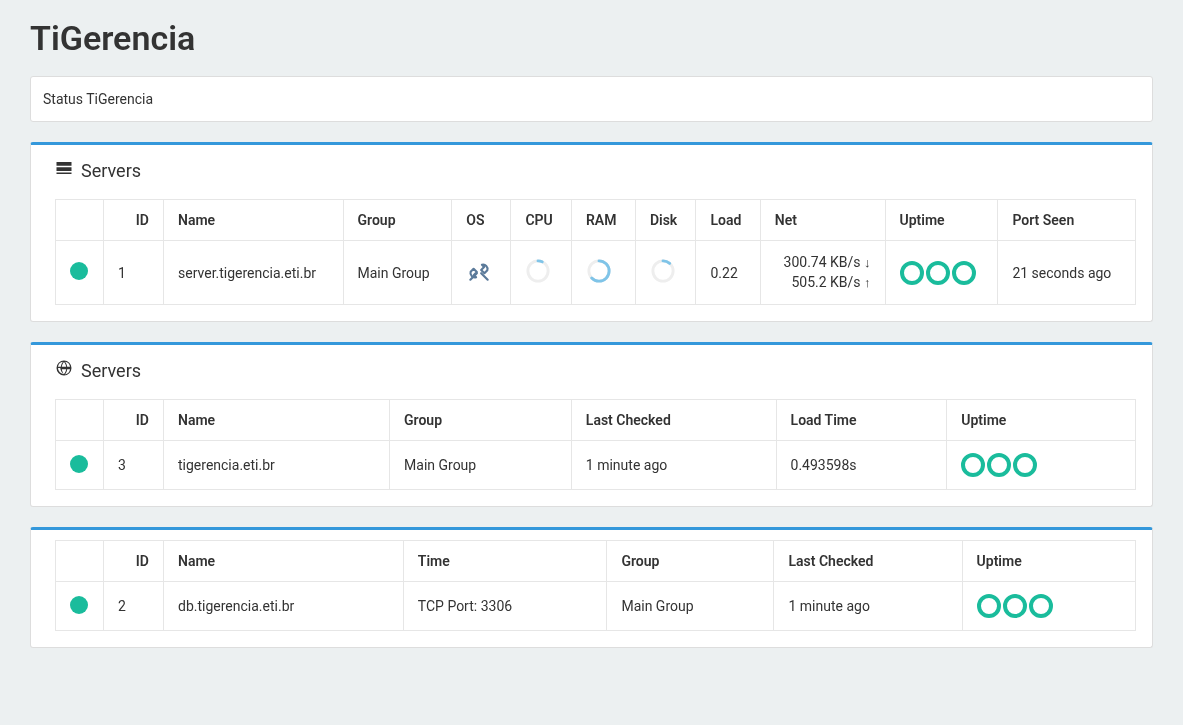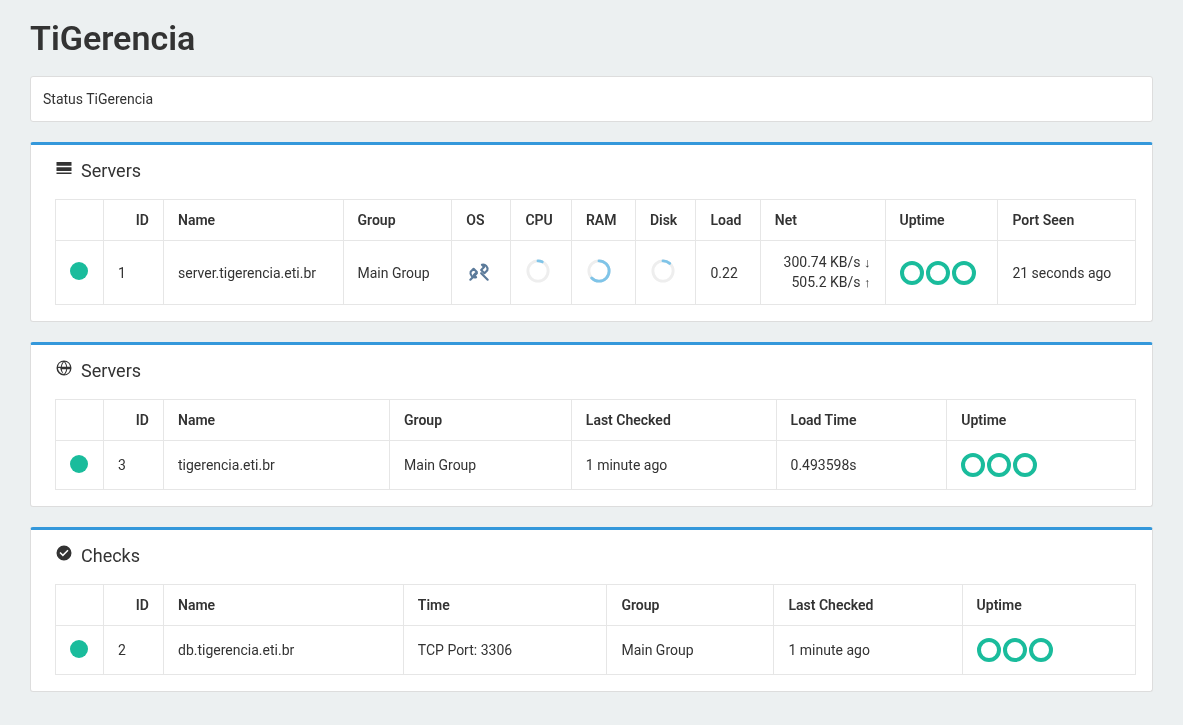--- a/index.html
+++ b/index.html
@@ -210,28 +210,20 @@
               <span class="c"></span>
             </div>
           </td>
         </tr>
       </tbody>
     </table>
   </div>
 </div>
 
 <div class="panel top-accent">
-  <div class="panel-heading">
-    <span>
-      <svg viewBox="0 0 24 24">
-          <path d="M12 2a10 10 0 1 0 0 20 10 10 0 0 0 0-20zm-1.5 14.5L6 12l1.4-1.4 3.1 3.1 6.1-6.1L18 9l-7.5 7.5z"></path>
-        </svg>
-    </span>
-    <span>Checks</span>
-  </div>
   <div class="panel-body">
     <table>
       <thead>
         <tr>
           <th class="col-status"></th>
           <th class="col-id">ID</th>
           <th>Name</th>
           <th>Time</th>
           <th>Group</th>
           <th>Last Checked</th>

